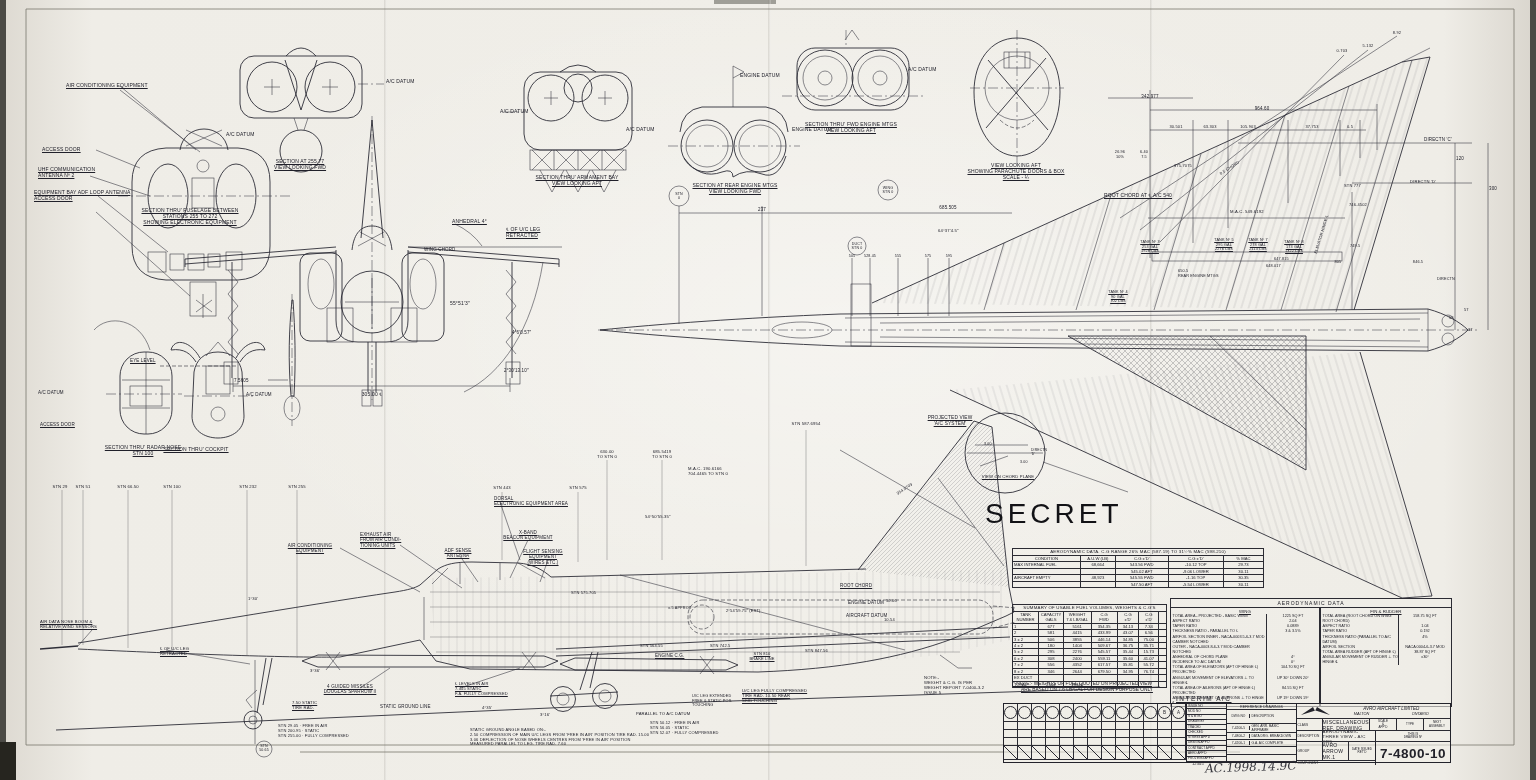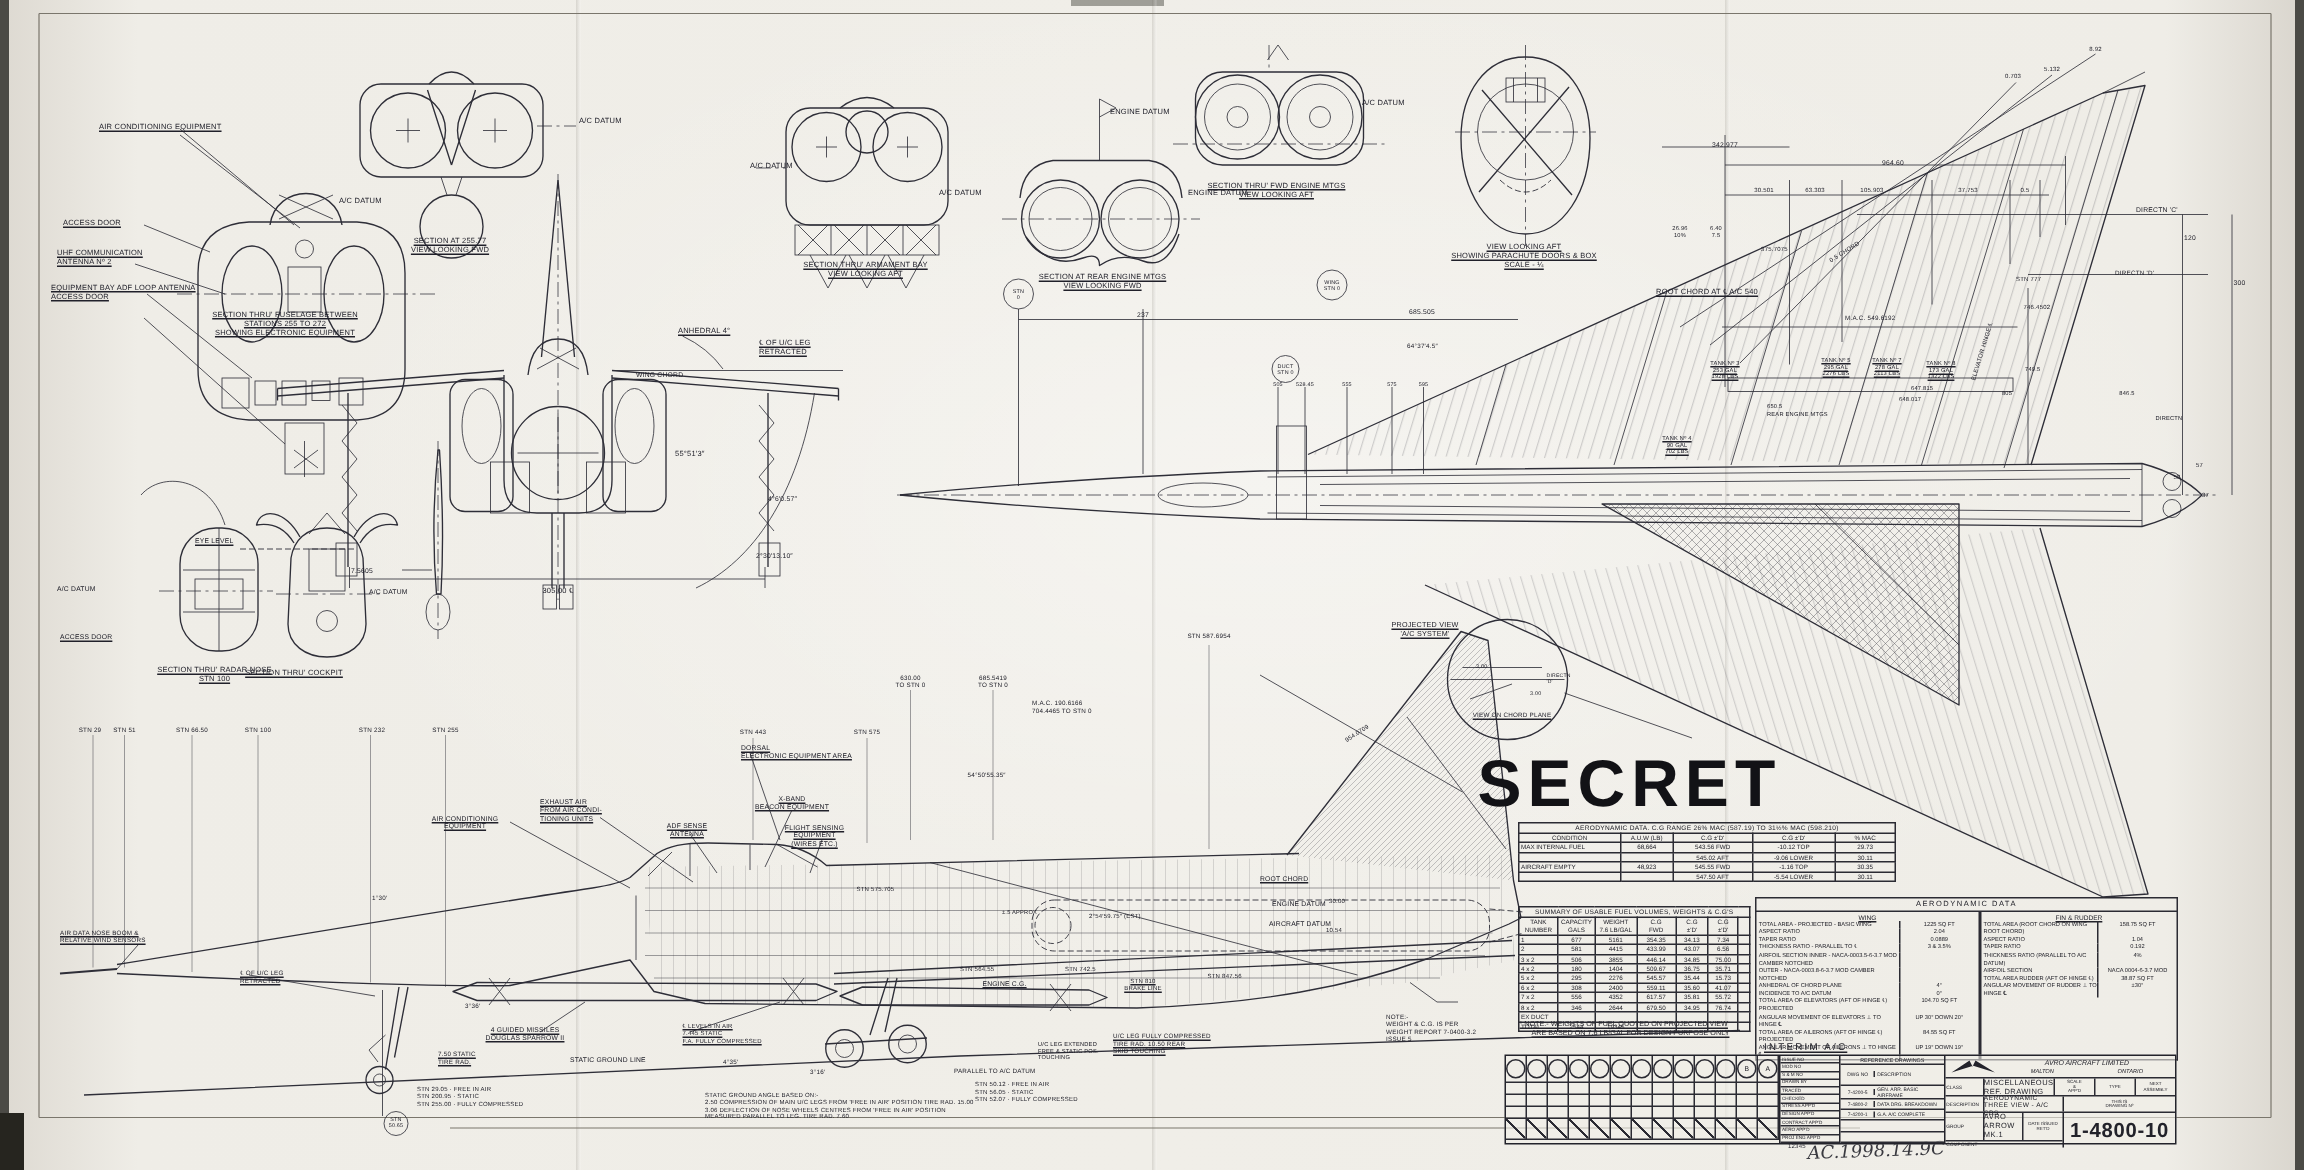--- a/index.html
+++ b/index.html
@@ -10,21 +10,21 @@
       radial-gradient(ellipse at 55% 42%, rgba(255,255,255,.35) 0%, rgba(0,0,0,0) 55%),
       linear-gradient(90deg, #ddd9d1 0%, #efede7 6%, #f0eee8 50%, #efede7 94%, #d9d5cd 100%);
     background-color:#eeece6;
     color:#22222a;
   }
   .fold{position:absolute;top:0;bottom:0;width:3px;background:linear-gradient(90deg,rgba(90,85,75,.16),rgba(255,255,255,.25));}
   .edge{position:absolute;top:0;bottom:0;width:6px;background:#4b4a45;}
   .blotch{position:absolute;background:#26251f;}
   .anno{position:absolute;color:#20202a;white-space:pre-line;line-height:1.2;letter-spacing:.15px;z-index:5;}
   .anno.ul{text-decoration:underline;text-decoration-thickness:.5px;text-underline-offset:1px;}
-  .secret{position:absolute;left:985px;top:498px;font-size:44px;font-weight:700;letter-spacing:4px;color:#121216;z-index:6;}
+  .secret{position:absolute;left:985px;top:498px;font-size:28px;font-weight:400;letter-spacing:4px;color:#121216;z-index:6;}
   .accession{position:absolute;left:1205px;top:760px;font-family:"DejaVu Serif",serif;font-style:italic;font-size:12px;color:#3a3a40;transform:rotate(-2deg);z-index:6;}
   .blTable{position:absolute;border-collapse:collapse;z-index:6;table-layout:fixed;}
   .blTable td{border:.6px solid #2b2b33;padding:0 1px;font-size:4.2px;line-height:1.3;text-align:center;white-space:pre-line;overflow:hidden;}
   .blTable td.ttl{font-size:4.4px;text-align:center;letter-spacing:.2px;}
   .blTable td.lft{text-align:left;}
   .aeroPanel{position:absolute;left:1170px;top:598px;width:282px;z-index:6;}
   .aeroHdr{border:.7px solid #2b2b33;font-size:5px;text-align:center;letter-spacing:1px;padding:1px 0;}
   .aeroCols{display:flex;}
   .aeroCol{border:.6px solid #2b2b33;border-top:none;}
   .aeroCol .ct{font-size:4.4px;text-align:center;text-decoration:underline;padding:.5px 0;}
@@ -580,21 +580,21 @@
         <div class="corow" style="flex:2;">
           <div class="lblc">GROUP</div>
           <div class="valc">AVRO ARROW MK.1</div>
           <div class="smallc">DATE ISSUED
 RET'D</div>
         </div>
         <div class="corow" style="flex:1;border-bottom:none;">
           <div class="lblc" style="border-right:none;">COMPONENT</div>
         </div>
       </div>
-      <div class="bigno">1-4800-10</div>
+      <div class="bigno">7-4800-10</div>
     </div>
   </div>
 </div>
 
 <div class="anno ul" style="left: 66px; top: 82px; font-size: 5px;">AIR CONDITIONING EQUIPMENT</div>
 <div class="anno" style="left: 226px; top: 131px; font-size: 5px;">A/C DATUM</div>
 <div class="anno ul" style="left: 42px; top: 146px; font-size: 5px;">ACCESS DOOR</div>
 <div class="anno ul" style="left: 38px; top: 166px; font-size: 5px;">UHF COMMUNICATION
 ANTENNA Nº 2</div>
 <div class="anno ul" style="left: 34px; top: 189px; font-size: 5px;">EQUIPMENT BAY ADF LOOP ANTENNA

